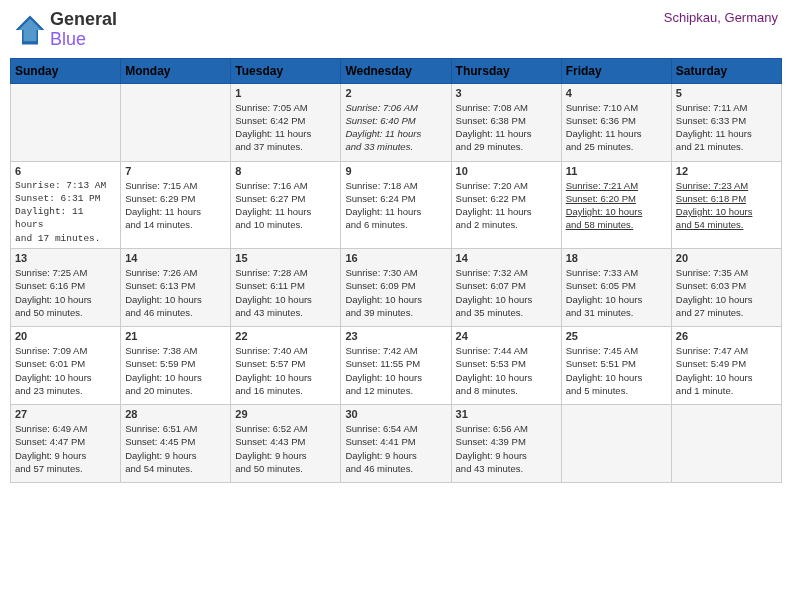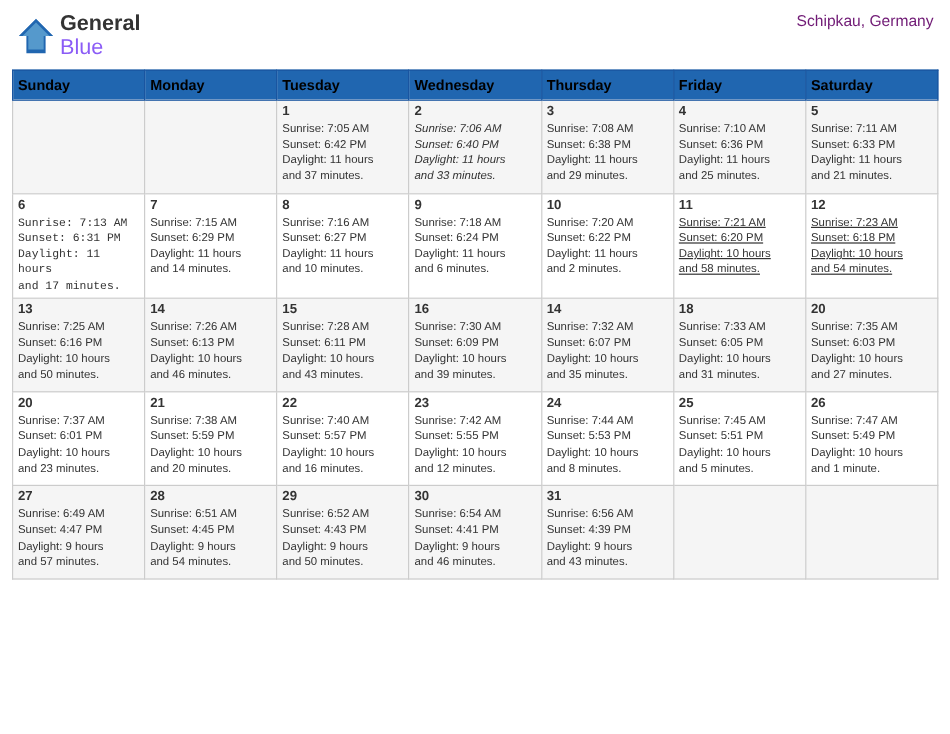--- a/index.html
+++ b/index.html
@@ -262,21 +262,21 @@
           <span class="day-number">20</span>
           <div class="day-info" style="white-space: pre-line;">Sunrise: 7:35 AM
 Sunset: 6:03 PM
 Daylight: 10 hours
 and 27 minutes.</div>
         </td>
       </tr>
       <tr>
         <td>
           <span class="day-number">20</span>
-          <div class="day-info" style="white-space: pre-line;">Sunrise: 7:37 AM
+          <div class="day-info" style="white-space: pre-line;">Sunrise: 7:09 AM
 Sunset: 6:01 PM
 Daylight: 10 hours
 and 23 minutes.</div>
         </td>
         <td>
           <span class="day-number">21</span>
           <div class="day-info" style="white-space: pre-line;">Sunrise: 7:38 AM
 Sunset: 5:59 PM
 Daylight: 10 hours
 and 20 minutes.</div>
@@ -284,21 +284,21 @@
         <td>
           <span class="day-number">22</span>
           <div class="day-info" style="white-space: pre-line;">Sunrise: 7:40 AM
 Sunset: 5:57 PM
 Daylight: 10 hours
 and 16 minutes.</div>
         </td>
         <td>
           <span class="day-number">23</span>
           <div class="day-info" style="white-space: pre-line;">Sunrise: 7:42 AM
-Sunset: 5:55 PM
+Sunset: 11:55 PM
 Daylight: 10 hours
 and 12 minutes.</div>
         </td>
         <td>
           <span class="day-number">24</span>
           <div class="day-info" style="white-space: pre-line;">Sunrise: 7:44 AM
 Sunset: 5:53 PM
 Daylight: 10 hours
 and 8 minutes.</div>
         </td>

